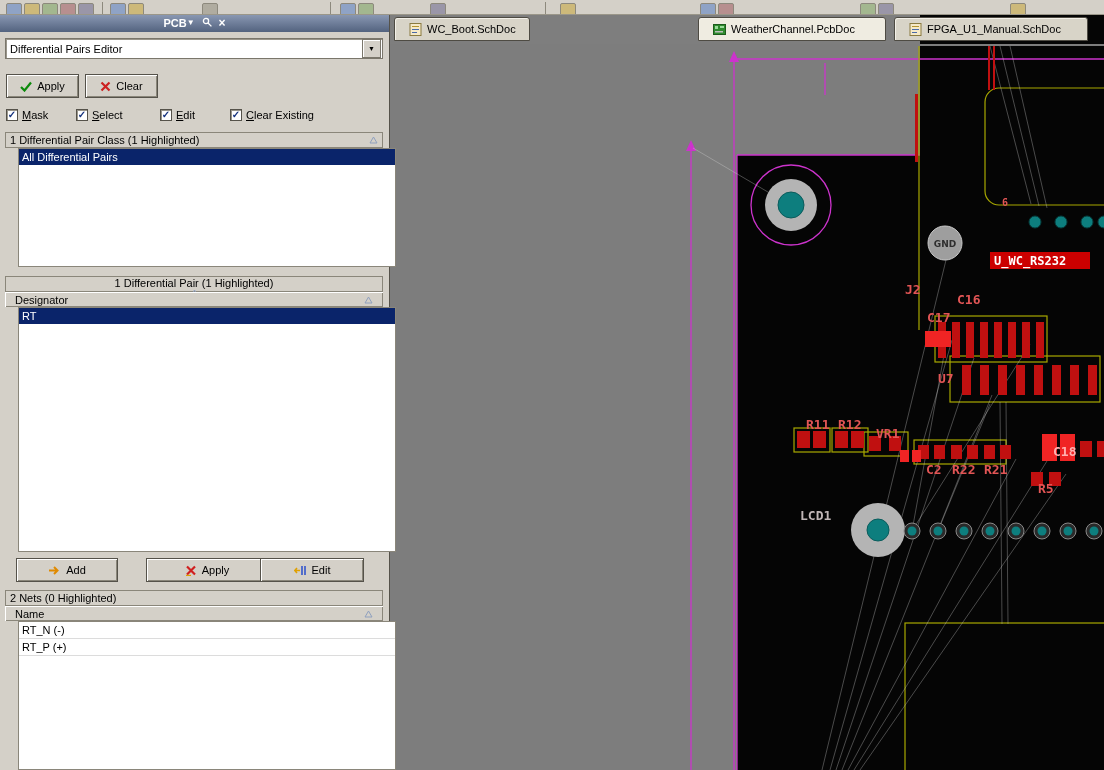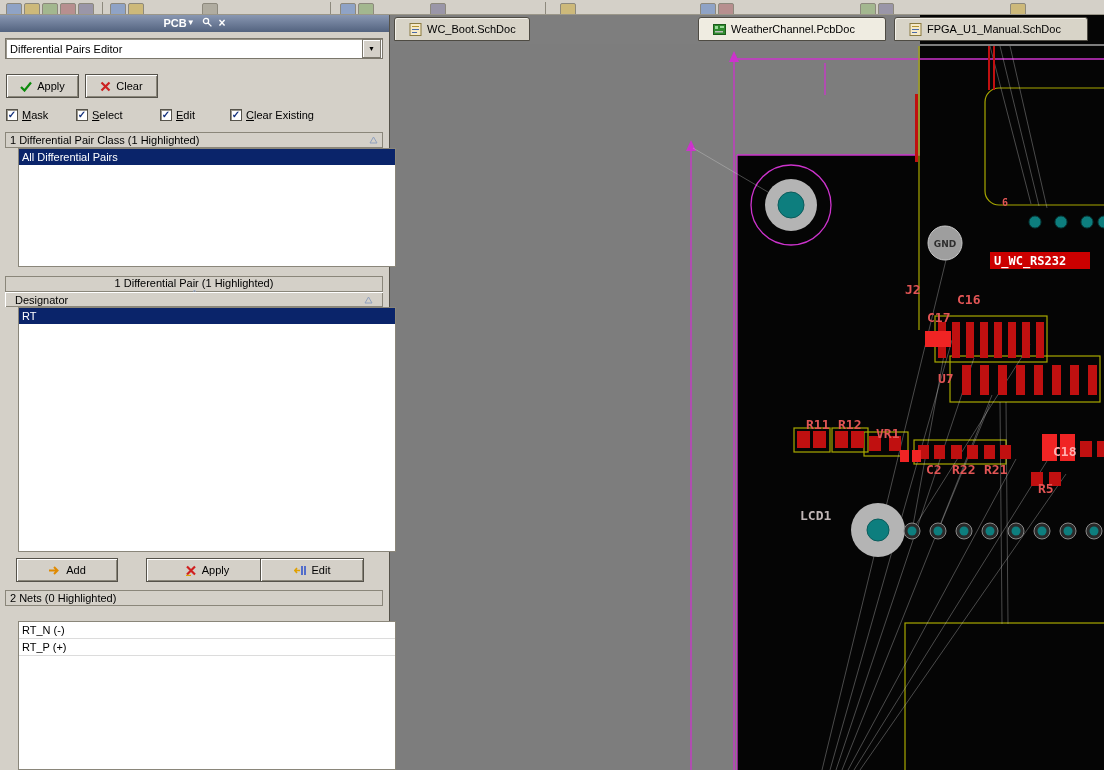--- a/index.html
+++ b/index.html
@@ -373,17 +373,23 @@
     <svg width="13" height="11" viewBox="0 0 13 11">
       <path d="M8,1 L8,10 M11,1 L11,10" stroke="#3355cc" stroke-width="1.6"></path>
       <path d="M6,5.5 L1,5.5 M3,3 L0.8,5.5 L3,8" fill="none" stroke="#e0a000" stroke-width="1.6"></path>
     </svg>
     <span>Edit</span>
   </button>
 
   <div class="caption" style="top:576px;">
     <span>2 Nets (0 Highlighted)</span>
   </div>
+  <div class="colhead" style="top:592px;">
+    <span>Name</span>
+    <svg class="tri" width="9" height="8" viewBox="0 0 9 8">
+      <polygon points="4.5,1 8,7 1,7" fill="none" stroke="#8fa0bf"></polygon>
+    </svg>
+  </div>
   <div class="list nets" style="top:607px;height:149px;">
     <div class="row">RT_N (-)</div>
     <div class="row">RT_P (+)</div>
   </div>
 </div>
 
 </body></html>

